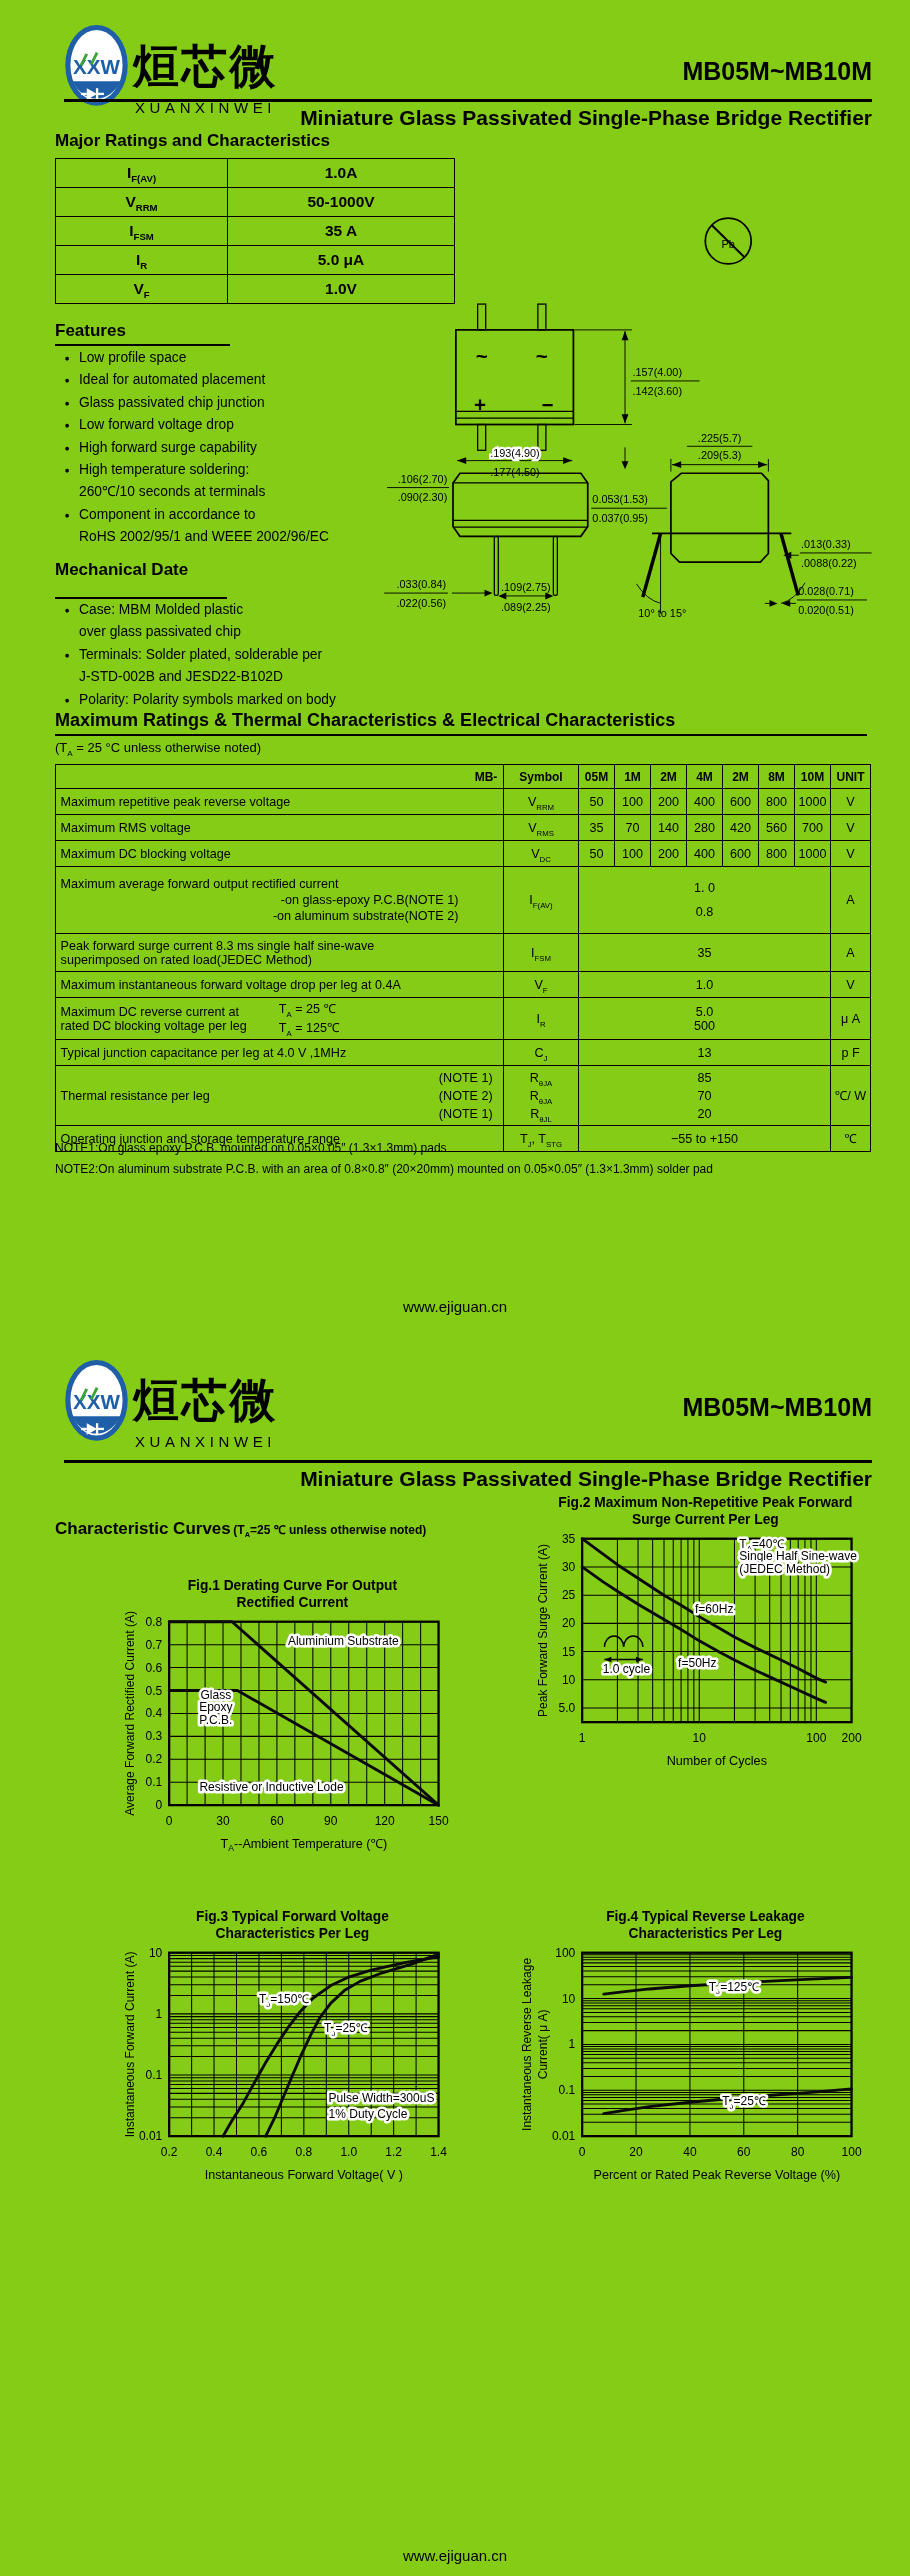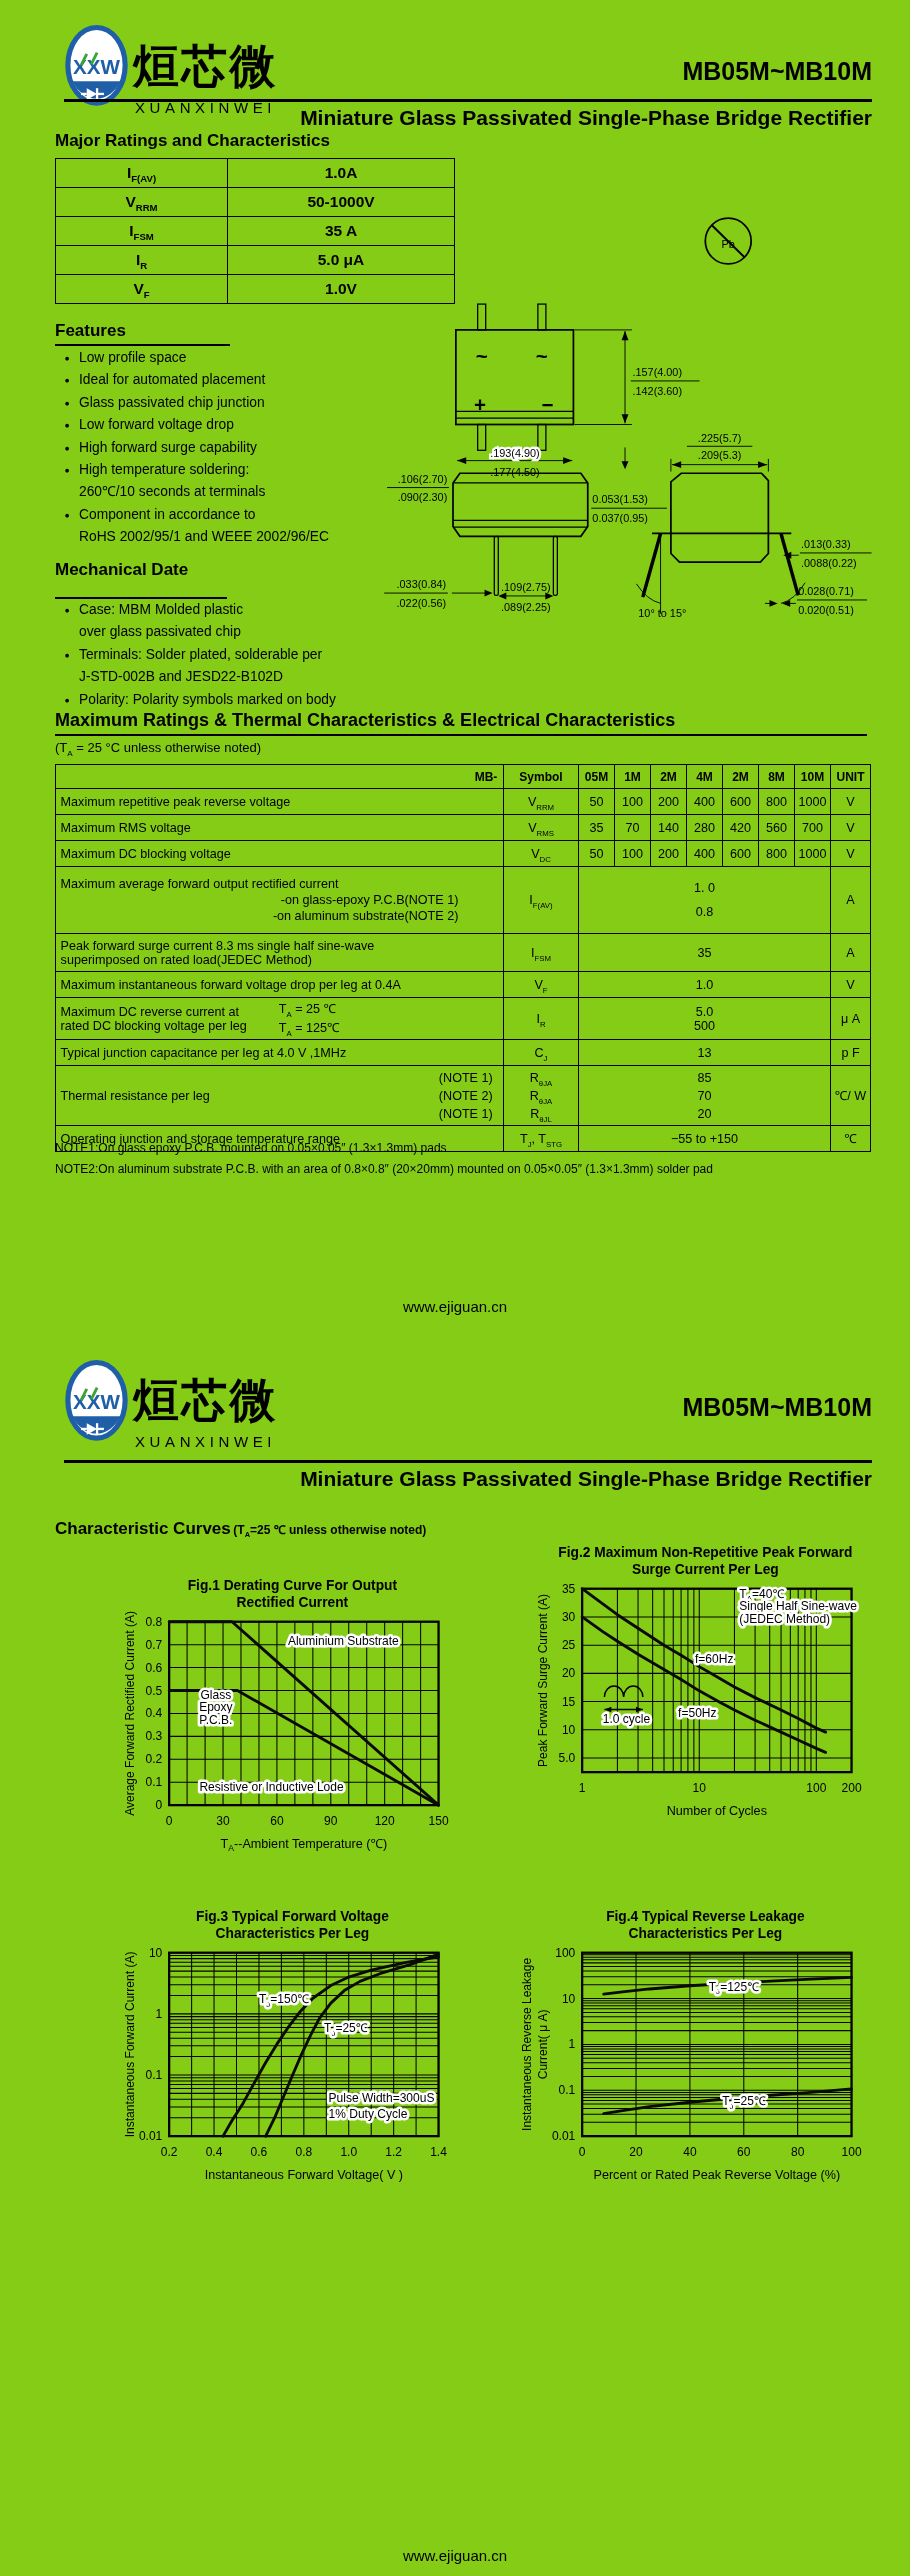--- a/index.html
+++ b/index.html
@@ -490,21 +490,21 @@
         <text x="173" y="292" text-anchor="end" font-size="21" font-family="&quot;Liberation Sans&quot;,sans-serif" font-weight="normal" fill="#000"><tspan>0.3</tspan></text>
         <text x="173" y="252" text-anchor="end" font-size="21" font-family="&quot;Liberation Sans&quot;,sans-serif" font-weight="normal" fill="#000"><tspan>0.4</tspan></text>
         <text x="173" y="212" text-anchor="end" font-size="21" font-family="&quot;Liberation Sans&quot;,sans-serif" font-weight="normal" fill="#000"><tspan>0.5</tspan></text>
         <text x="173" y="172" text-anchor="end" font-size="21" font-family="&quot;Liberation Sans&quot;,sans-serif" font-weight="normal" fill="#000"><tspan>0.6</tspan></text>
         <text x="173" y="132" text-anchor="end" font-size="21" font-family="&quot;Liberation Sans&quot;,sans-serif" font-weight="normal" fill="#000"><tspan>0.7</tspan></text>
         <text x="173" y="92" text-anchor="end" font-size="21" font-family="&quot;Liberation Sans&quot;,sans-serif" font-weight="normal" fill="#000"><tspan>0.8</tspan></text>
         <text x="420" y="479" text-anchor="middle" font-size="22" font-family="&quot;Liberation Sans&quot;,sans-serif" font-weight="normal" fill="#000"><tspan>T</tspan><tspan dy="6" font-size="15">A</tspan><tspan dy="-6">--Ambient Temperature (℃)</tspan></text>
         <text x="123" y="245" text-anchor="middle" font-size="21" font-family="&quot;Liberation Sans&quot;,sans-serif" font-weight="normal" fill="#000" transform="rotate(-90 123 245)"><tspan>Average Forward Rectified Current (A)</tspan></text>
       </svg>
   </div>
-  <div class="fig abs" style="left:476px;top:1540px;">
+  <div class="fig abs" style="left:476px;top:1490px;">
     <svg width="390" height="278" viewBox="0 0 680 485">
         <text x="400" y="30" text-anchor="middle" font-size="24" font-family="&quot;Liberation Sans&quot;,sans-serif" font-weight="bold" fill="#000"><tspan>Fig.2 Maximum Non-Repetitive Peak Forward</tspan></text>
         <text x="400" y="59" text-anchor="middle" font-size="24" font-family="&quot;Liberation Sans&quot;,sans-serif" font-weight="bold" fill="#000"><tspan>Surge Current Per Leg</tspan></text>
         <g>
           <line x1="246.5" y1="85" x2="246.5" y2="405" stroke="#000" stroke-width="1.8"></line>
           <line x1="282.5" y1="85" x2="282.5" y2="405" stroke="#000" stroke-width="1.8"></line>
           <line x1="308.0" y1="85" x2="308.0" y2="405" stroke="#000" stroke-width="1.8"></line>
           <line x1="327.8" y1="85" x2="327.8" y2="405" stroke="#000" stroke-width="1.8"></line>
           <line x1="343.9" y1="85" x2="343.9" y2="405" stroke="#000" stroke-width="1.8"></line>
           <line x1="357.6" y1="85" x2="357.6" y2="405" stroke="#000" stroke-width="1.8"></line>

